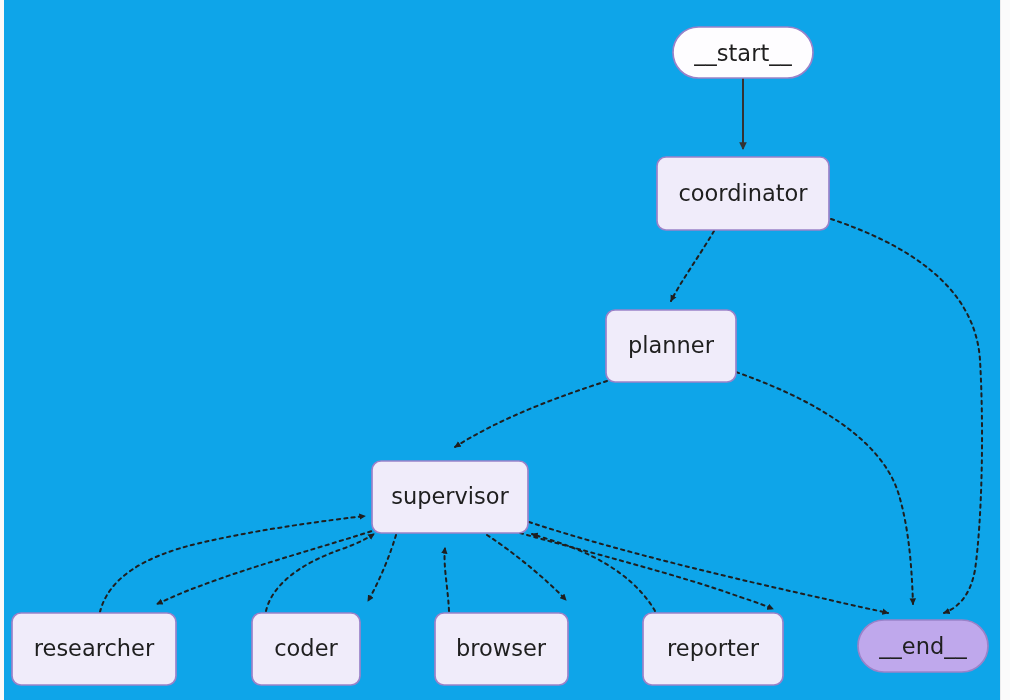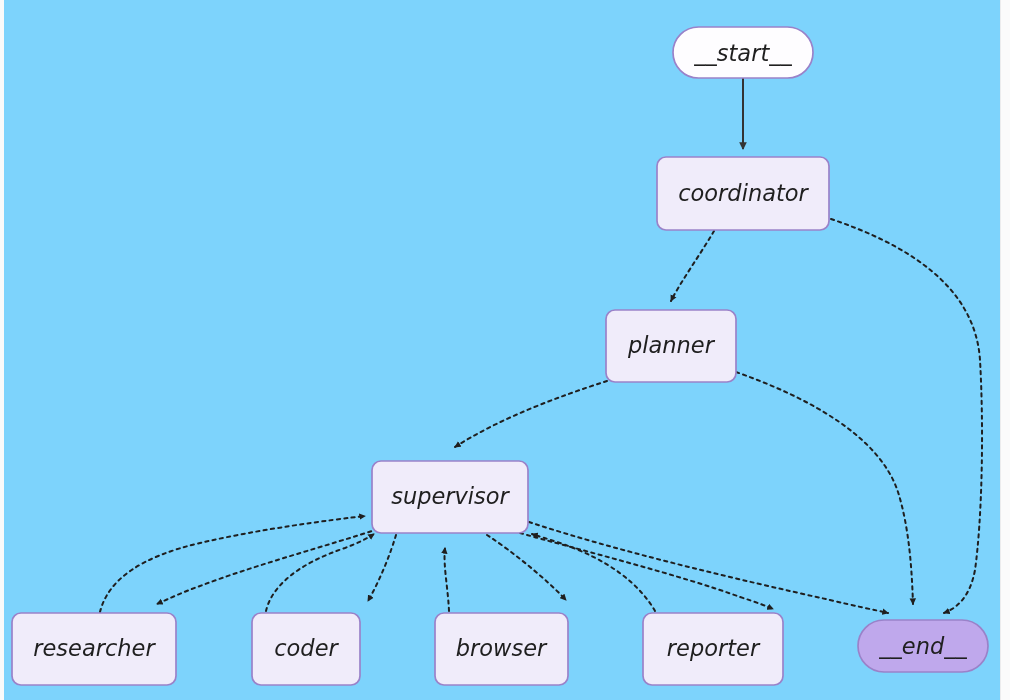--- a/index.html
+++ b/index.html
@@ -4,24 +4,23 @@
 <style>
   html, body {
     margin: 0;
     padding: 0;
     background: #ffffff;
   }
   #canvas {
     position: relative;
     width: 1010px;
     height: 700px;
-    background: #7dd3fc;
+    background: #0ea5e9;
     overflow: hidden;
     font-family: "DejaVu Sans", "Liberation Sans", sans-serif;
-    font-style: italic;
   }
   #graph-svg {
     position: absolute;
     left: 0;
     top: 0;
     width: 1010px;
     height: 700px;
   }
   .edge-path {
     fill: none;

